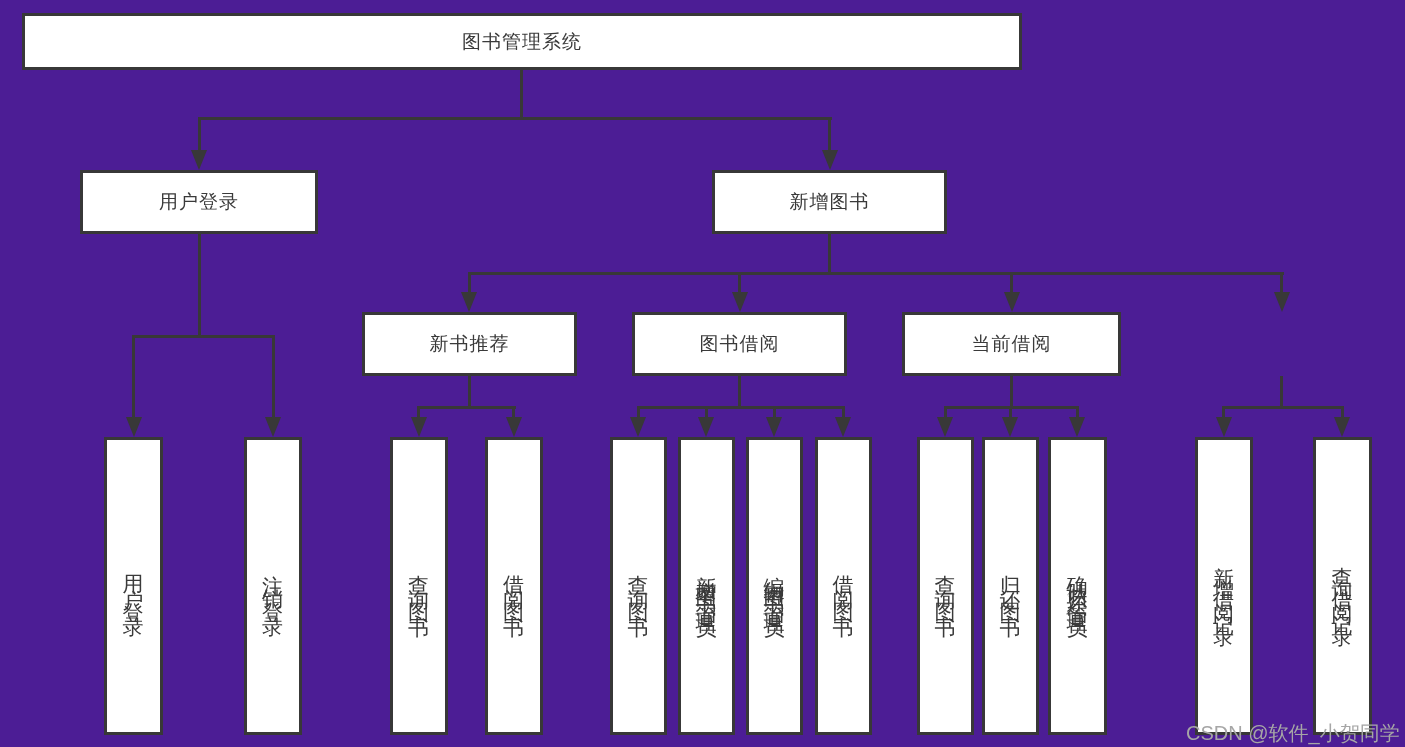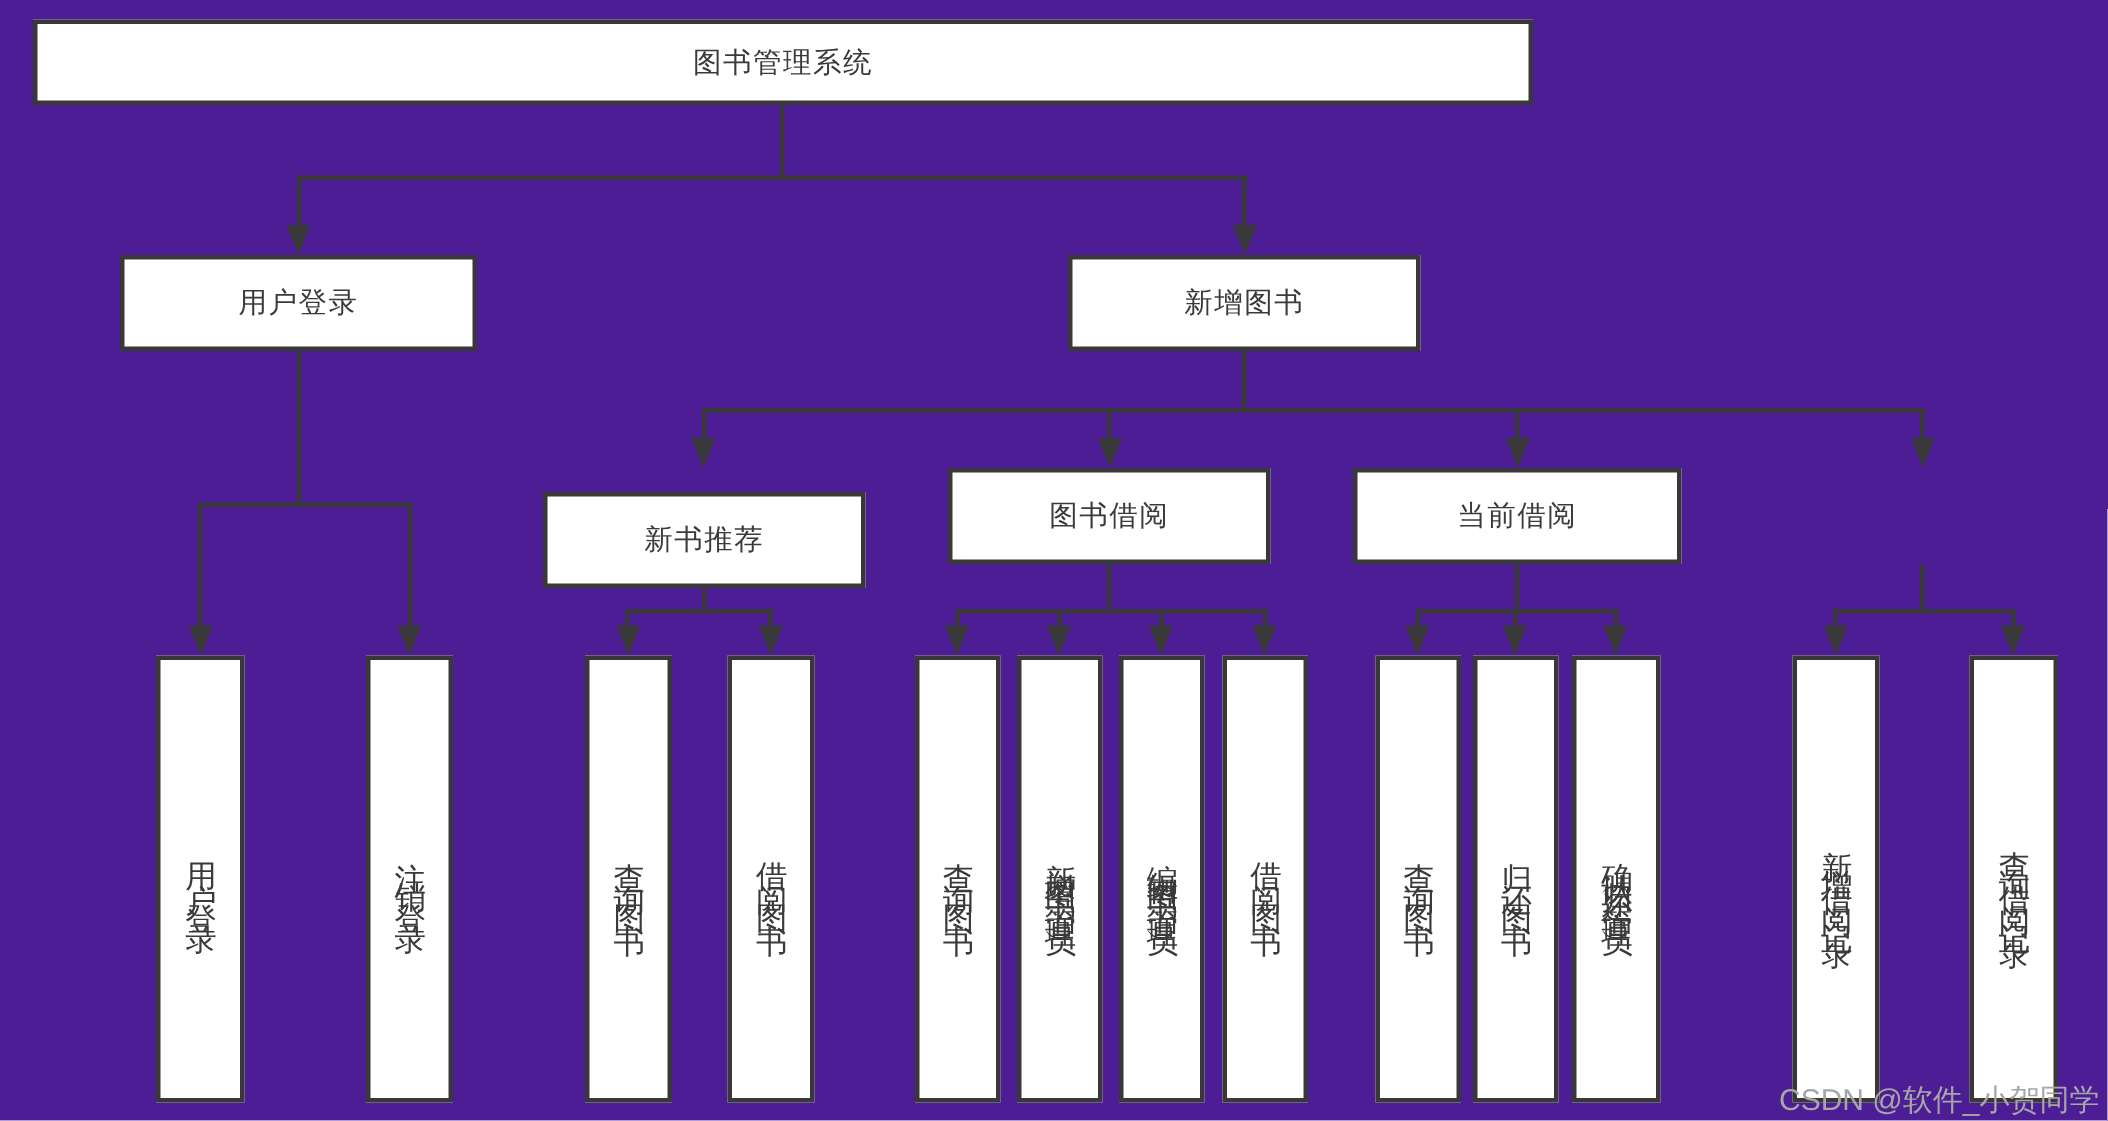--- a/index.html
+++ b/index.html
@@ -117,21 +117,21 @@
     <span>图书管理系统</span>
   </div>
 
   <div class="node hbox" style="left:80px; top:170px; width:238px; height:64px;">
     <span>用户登录</span>
   </div>
   <div class="node hbox" style="left:712px; top:170px; width:235px; height:64px;">
     <span>新增图书</span>
   </div>
 
-  <div class="node hbox" style="left:362px; top:328px; width:215px; height:64px;">
+  <div class="node hbox" style="left:362px; top:312px; width:215px; height:64px;">
     <span>新书推荐</span>
   </div>
   <div class="node hbox" style="left:902px; top:312px; width:219px; height:64px;">
     <span>当前借阅</span>
   </div>
   <div class="node hbox" style="left:632px; top:312px; width:215px; height:64px;">
     <span>图书借阅</span>
   </div>
 
   <div class="node" style="left:104px; top:437px; width:59px; height:298px;">

